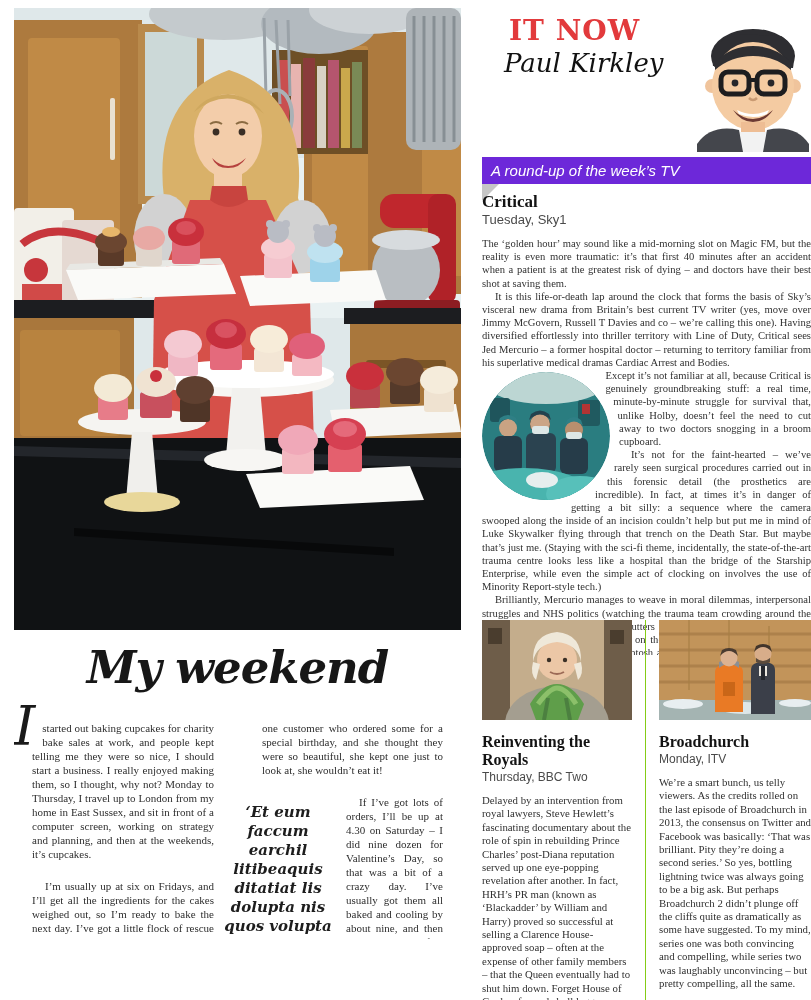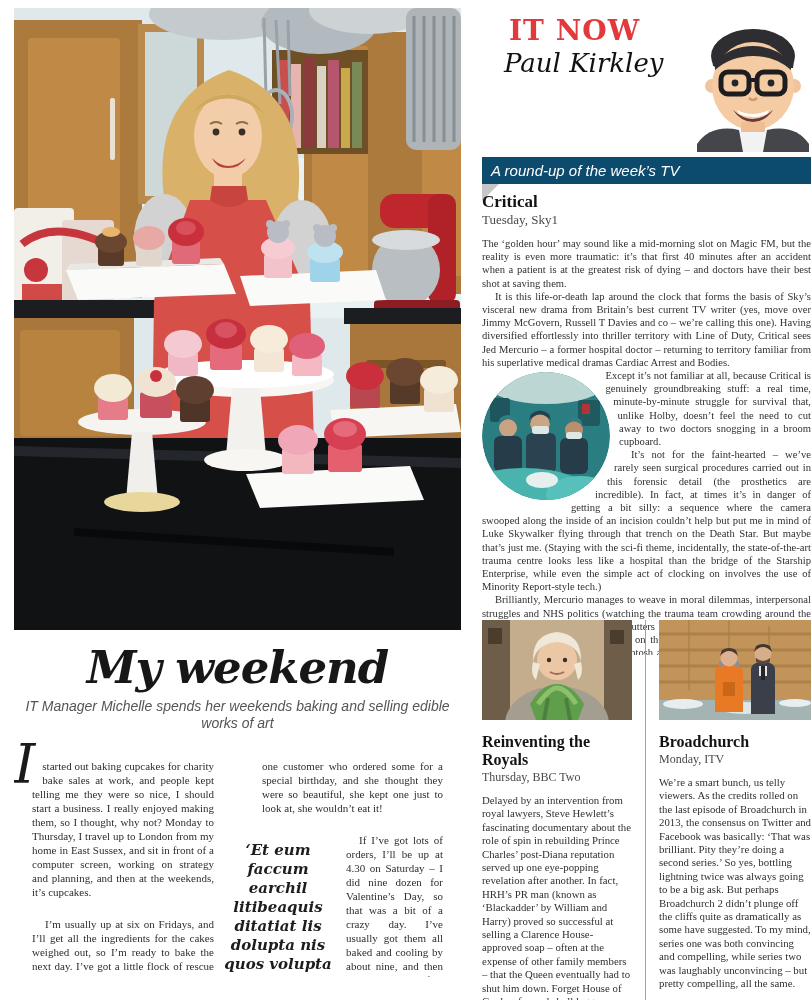--- a/index.html
+++ b/index.html
@@ -37,21 +37,21 @@
           color:#111;padding-left:22px;margin-top:2px;}
   .avatar{position:absolute;right:0;top:6px;width:116px;height:130px;}
   .banner{position:absolute;left:0;top:137px;width:329px;height:27px;display:flex;align-items:center;}
   .banner span{font-family:"Liberation Sans",sans-serif;font-style:italic;font-size:15px;
                color:#fff;padding-left:9px;}
   .fold{position:absolute;left:0;top:164px;width:17px;height:17px;background:#c6c6c6;
         clip-path:polygon(0 0,100% 0,0 100%);}
   .critical{position:absolute;left:0;top:172px;width:329px;height:463px;overflow:hidden;}
   .critical h3,.b-col h3{font-family:"Liberation Serif",serif;font-weight:bold;font-size:17px;
         line-height:19px;margin:0;color:#131313;}
-  .when{font-family:Liberation Serif, serif;font-size:13px;line-height:15px;color:#4a4a4a;
+  .when{font-family:Liberation Sans, sans-serif;font-size:13px;line-height:15px;color:#4a4a4a;
         margin:1px 0 10px;}
   .critical p{margin:0;font-size:10.6px;line-height:13.2px;text-align:justify;color:#303030;}
   .critical p.ind{text-indent:13px;}
   .circphoto{float:left;width:128px;height:128px;border-radius:50%;overflow:hidden;
              shape-outside:circle(50% at 50% 50%);margin:3px 10px 3px 0;}
   .bottom{position:absolute;left:0;top:600px;width:329px;height:441px;overflow:hidden;display:flex;}
   .b-col{width:150px;}
   .b-col.b2{border-left:1px solid #84cc16;margin-left:13px;padding-left:13px;width:152px;}
   .b-photo{height:100px;margin-bottom:13px;overflow:hidden;}
   .b-col h3{font-size:16px;line-height:18px;}
@@ -197,21 +197,20 @@
         <polygon points="232,466 396,458 410,492 246,500" fill="#fafaf8"></polygon>
         <rect x="268" y="440" width="32" height="26" rx="3" fill="#f3b7c0"></rect>
         <ellipse cx="284" cy="432" rx="20" ry="15" fill="#f0a8b8"></ellipse>
         <rect x="314" y="436" width="34" height="28" rx="3" fill="#e4606e"></rect>
         <ellipse cx="331" cy="426" rx="21" ry="16" fill="#d64052"></ellipse>
         <ellipse cx="331" cy="421" rx="12" ry="8" fill="#e56a7a"></ellipse>
       </svg>
     </div>
 
     <h1 class="f-title">My weekend</h1>
-    <p class="f-stand">IT Manager Michelle spends her weekends baking and selling edible works of art</p>
 
     <div class="f-cols">
       <div class="f-col">
         <span class="dropcap">I</span>
         <p>started out baking cupcakes for charity bake sales at work, and people kept telling me they were so nice, I should start a business. I really enjoyed making them, so I thought, why not? Monday to Thursday, I travel up to London from my home in East Sussex, and sit in front of a computer screen, working on strategy and planning, and then at the weekends, it’s cupcakes.</p>
         <p class="ind">I’m usually up at six on Fridays, and I’ll get all the ingredients for the cakes weighed out, so I’m ready to bake the next day. I’ve got a little flock of rescue hens, and some ducks, and I always use their eggs – I experimented to find the perfect mix of hen and duck eggs that gives just the right texture for cupcakes. Then I spend the day making icing, and preparing all the decorations. What I love about cupcakes is that there are so many different ways to decorate them. I aim to make them into miniature works of art – I had</p>
       </div>
       <div class="f-col c2">
         <p>one customer who ordered some for a special birthday, and she thought they were so beautiful, she kept one just to look at, she wouldn’t eat it!</p>
         <div class="pullquote">‘Et eum faccum earchil litibeaquis ditatiat lis dolupta nis quos volupta esecea consequos eius eum aut aut veri id ut ut et harum qui volupta’</div>
@@ -243,21 +242,21 @@
           <path d="M38 88 Q58 106 78 88 Q70 100 58 100 Q46 100 38 88 Z" fill="#6d3a33"></path>
           <path d="M42 88 Q58 96 74 88 L72 92 Q58 98 44 92 Z" fill="#ffffff"></path>
           <rect x="46" y="100" width="24" height="14" fill="#eebd94"></rect>
           <rect x="40" y="110" width="36" height="20" fill="#f2f2f2"></rect>
           <path d="M2 130 L2 122 Q16 102 44 108 L48 130 Z" fill="#44464c"></path>
           <path d="M114 130 L114 122 Q100 102 72 108 L68 130 Z" fill="#44464c"></path>
         </svg>
       </div>
     </header>
 
-    <div class="banner" style="background:#0c4a6e">
+    <div class="banner" style="background:#6d28d9">
       <span>A round-up of the week’s TV</span>
     </div>
     <div class="fold"></div>
 
     <article class="critical">
       <h3>Critical</h3>
       <div class="when">Tuesday, Sky1</div>
       <p>The ‘golden hour’ may sound like a mid-morning slot on Magic FM, but the reality is even more traumatic: it’s that first 40 minutes after an accident when a patient is at the greatest risk of dying – and doctors have their best shot at saving them.</p>
       <p class="ind">It is this life-or-death lap around the clock that forms the basis of Sky’s visceral new drama from Britain’s best current TV writer (yes, move over Jimmy McGovern, Russell T Davies and co – we’re calling this one). Having diversified effortlessly into thriller territory with Line of Duty, Critical sees Jed Mercurio – a former hospital doctor – returning to territory familiar from his superlative medical dramas Cardiac Arrest and Bodies.</p>
       <div class="circphoto">

